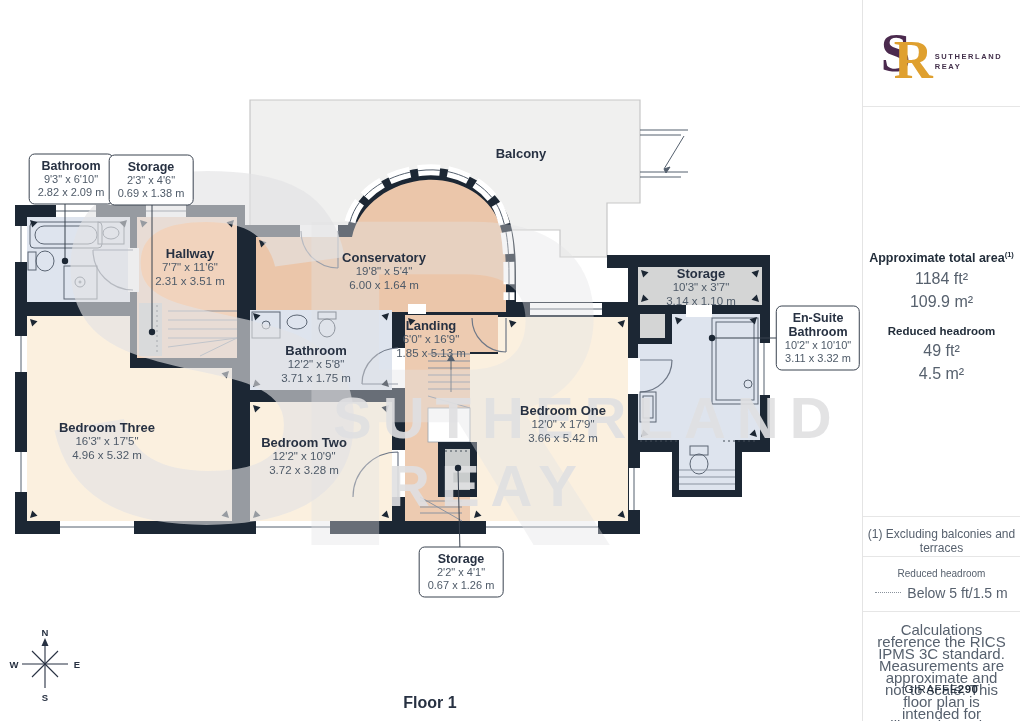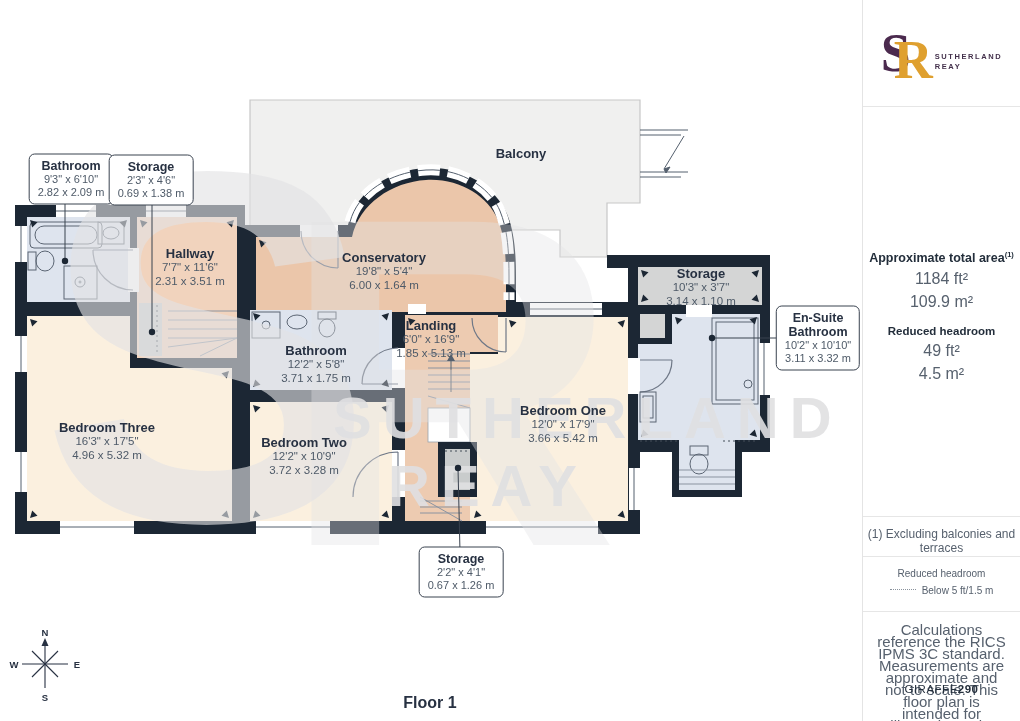--- a/index.html
+++ b/index.html
@@ -38,21 +38,21 @@
   .sb-area{position:absolute;top:250px;left:0;width:100%;text-align:center;}
   .sb-area .t1{font-size:12.5px;font-weight:bold;color:#232e3b;}
   .sb-area sup{font-size:7.5px;}
   .sb-area .v{font-size:16px;color:#57616e;margin-top:5px;}
   .sb-area .t2{font-size:11.5px;font-weight:bold;color:#232e3b;margin-top:14px;}
   .sb-note{position:absolute;top:527px;left:0;width:100%;text-align:center;
            font-size:12px;color:#57616e;}
   .sb-legend-title{position:absolute;top:568px;left:0;width:100%;text-align:center;
                    font-size:10px;color:#57616e;}
   .sb-legend-row{position:absolute;top:585px;left:0;width:100%;text-align:center;
-                 font-size:10px;color:#57616e;}
+                 font-size:14px;color:#57616e;}
   .dotline{display:inline-block;width:26px;border-bottom:1.5px dotted #8a929c;
            vertical-align:middle;margin-right:6px;position:relative;top:-2px;}
   .sb-disclaimer{position:absolute;top:624px;left:11px;width:135px;text-align:center;
                  font-size:15px;line-height:12px;color:#57616e;}
   .sb-brand{position:absolute;top:683px;left:0;width:100%;text-align:center;
             font-size:11.5px;letter-spacing:.5px;color:#232e3b;}
   .sb-brand .b{font-weight:bold;}
 </style>
 </head>
 <body>

